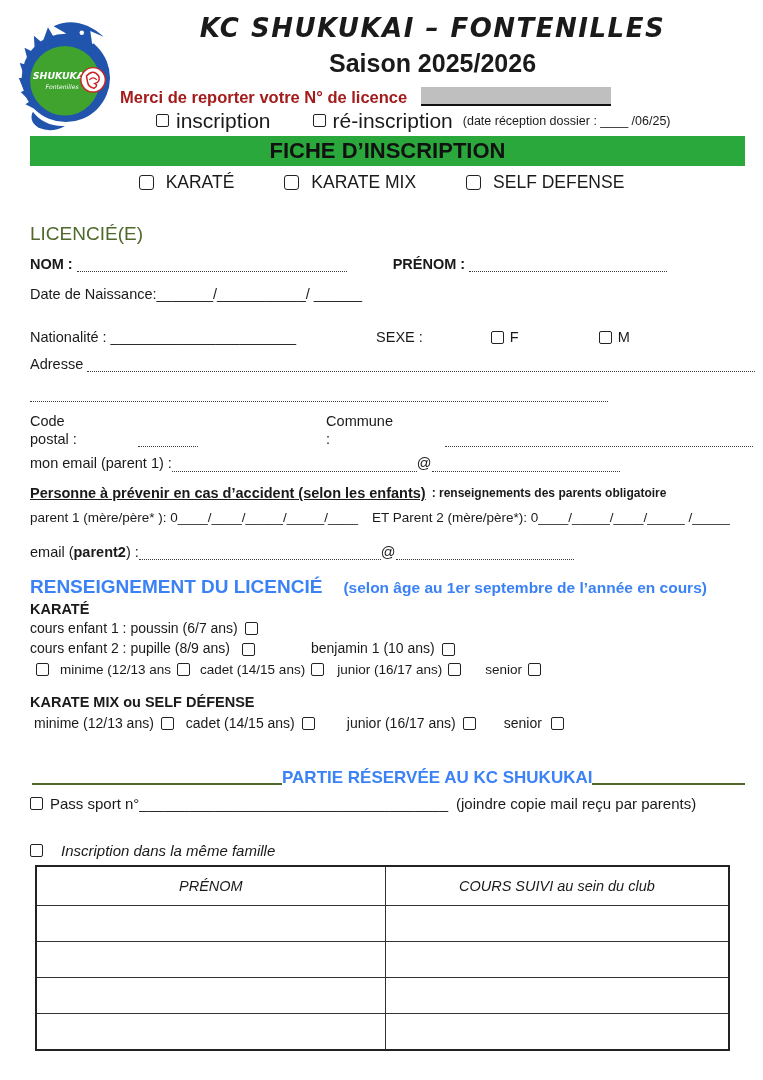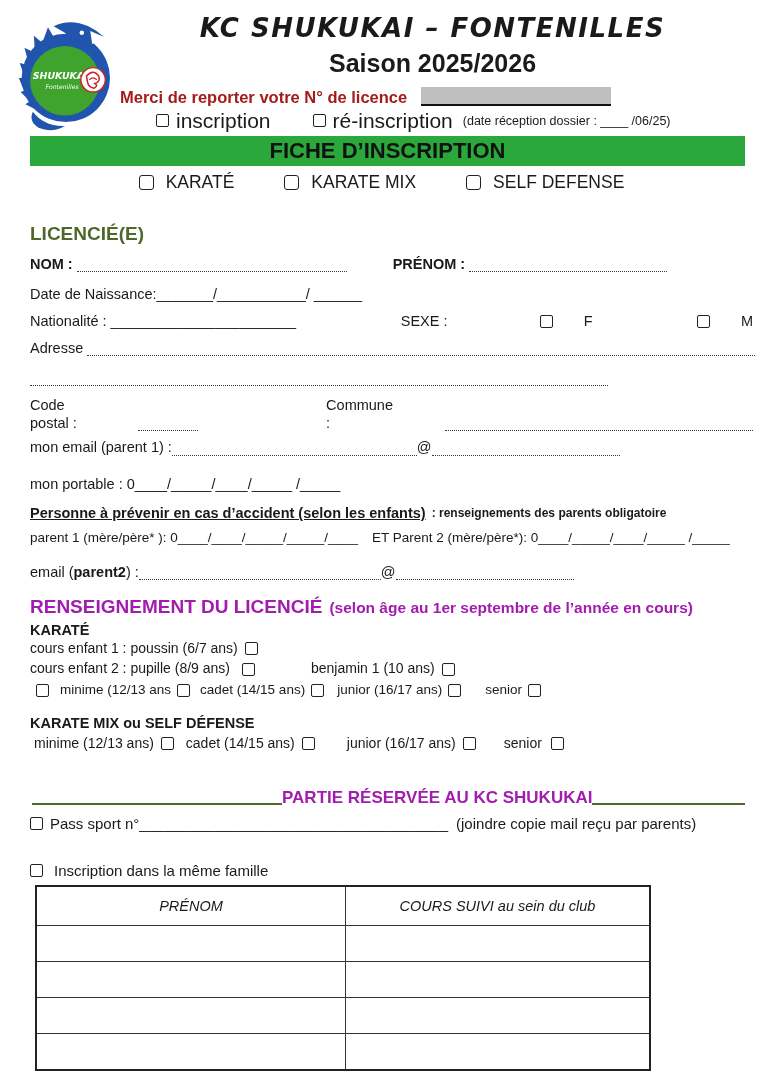--- a/index.html
+++ b/index.html
@@ -15,36 +15,36 @@
   .licence-box{width:190px;height:17px;background:#bfbfbf;border-bottom:2.5px solid #111;margin-left:14px;}
   .inscr-row{display:flex;align-items:center;margin:3px 0 0 120px;font-size:21px;padding-left:36px;}
   .inscr-row .lbl{margin-left:7px;}
   .date-note{font-size:12.5px;margin-left:10px;white-space:nowrap;}
   .banner{margin:3px 0 0 30px;width:715px;height:30px;background:#2aa83c;text-align:center;
           font-weight:bold;font-size:22px;line-height:30px;color:#111;}
   .disc-row{display:flex;justify-content:center;align-items:center;gap:12px;margin-top:6px;font-size:17.5px;}
   .disc-row .gap{width:26px;}
   .cb{display:inline-block;width:11px;height:11px;border:1.5px solid #222;border-radius:2px;background:#fff;flex:none;}
   .cb.lg{width:13px;height:13px;border-width:1.8px;border-radius:3px;}
-  .sec-title{margin:30px 0 0 30px;color:#50682a;font-weight:bold;font-size:19px;line-height:1.2;}
+  .sec-title{margin:30px 0 0 30px;color:#50682a;font-weight:normal;font-size:19px;line-height:1.2;}
   .row{display:flex;align-items:flex-end;margin:0 10px 0 30px;font-size:14.5px;line-height:1.25;}
   .row b{white-space:pre;}
   .dots{display:inline-block;border-bottom:1.8px dotted #3a3a3a;height:15px;margin:0 0 1px 4px;flex:none;}
   .grow{flex:1;}
   .emerg-t{font-weight:bold;text-decoration:underline;}
   .emerg-n{font-weight:bold;font-size:12px;margin:0 0 1px 6px;}
   .small-row{font-size:13.5px;}
-  .olive{color:#a21caf;}
+  .olive{color:#3b82f6;}
   .partie-row{display:flex;align-items:flex-end;margin:36px 18px 0 32px;font-size:17px;font-weight:bold;}
   .oline{border-bottom:2.4px solid #50682a;height:12px;margin-bottom:3px;}
   .ol-l{width:250px;}
   .ol-r{flex:1;}
   .pass-row{display:flex;align-items:center;margin:7px 0 0 30px;font-size:15px;}
   .fam-row{display:flex;align-items:center;margin:30px 0 0 30px;font-size:15px;}
-  .tbl{margin:6px 0 0 35px;width:616px;border-collapse:collapse;border:2px solid #222;}
+  .tbl{margin:6px 0 0 35px;width:695px;border-collapse:collapse;border:2px solid #222;}
   .tbl td{border:1.5px solid #333;}
   .tbl .th{height:36px;text-align:center;vertical-align:middle;font-style:italic;font-size:14.5px;}
   .tbl .empty{height:33px;}
   .c1{width:50.4%;}
 </style>
 </head>
 <body>
 
 <div class="page">
 
@@ -101,21 +101,21 @@
     <b>NOM :</b>
     <span class="dots" style="width:270px;"></span>
     <b style="margin-left:46px;">PRÉNOM :</b>
     <span class="dots" style="width:198px;"></span>
   </div>
 
   <div class="row" style="margin-top:12px;">
     <span>Date de Naissance:_______/___________/ ______</span>
   </div>
 
-  <div class="row" style="margin-top:9px;justify-content:space-between;">
+  <div class="row" style="margin-top:25px;">
     <span>Nationalité : _______________________</span>
     <span style="margin-left:80px;">SEXE :</span>
     <span class="cb" style="margin:0 0 2px 68px;"></span>
     <span style="margin-left:6px;">F</span>
     <span class="cb" style="margin:0 0 2px 80px;"></span>
     <span style="margin-left:6px;">M</span>
   </div>
 
   <div class="row" style="margin-top:9px;margin-right:8px;">
     <span>Adresse</span>
@@ -133,23 +133,20 @@
     <span class="dots" style="width:308px;"></span>
   </div>
 
   <div class="row" style="margin-top:6px;">
     <span>mon email (parent 1)  :</span>
     <span class="dots" style="width:245px;margin-left:0;"></span>
     <span>@</span>
     <span class="dots" style="width:188px;margin-left:0;"></span>
   </div>
 
-  <div class="row" style="margin-top:18px;">
-    <span>mon portable :  0____/_____/____/_____ /_____</span>
-  </div>
 
   <div class="row" style="margin-top:11px;">
     <span class="emerg-t">Personne à prévenir en cas d’accident (selon les enfants)</span>
     <span class="emerg-n">: renseignements des parents obligatoire</span>
   </div>
 
   <div class="row small-row" style="margin-top:8px;">
     <span>parent 1 (mère/père* ): 0____/____/_____/_____/____</span>
     <span style="margin-left:14px;">ET Parent 2 (mère/père*):  0____/_____/____/_____ /_____</span>
   </div>
@@ -158,21 +155,21 @@
     <span>email (</span>
       <b>parent2</b>
       <span> ) :</span>
     <span class="dots" style="width:242px;margin-left:0;"></span>
     <span>@</span>
     <span class="dots" style="width:178px;margin-left:0;"></span>
   </div>
 
   <div class="row" style="margin-top:14px;align-items:baseline;">
     <span class="olive" style="font-weight:bold;font-size:19px;">RENSEIGNEMENT DU LICENCIÉ</span>
-    <span class="olive" style="font-weight:bold;font-size:15.5px;margin-left:7px;">(selon âge au 1er septembre de l’année en cours)</span>
+    <span class="olive" style="font-weight:bold;font-size:15.5px;margin-left:21px;">(selon âge au 1er septembre de l’année en cours)</span>
   </div>
 
   <div class="row" style="margin-top:2px;">
       <b>KARATÉ</b>
     </div>
 
   <div class="row" style="margin-top:1px;font-size:14px;">
     <span>cours enfant 1 : poussin (6/7 ans)</span>
     <span class="cb" style="margin:0 0 2px 7px;"></span>
   </div>
@@ -218,21 +215,21 @@
   </div>
 
   <div class="pass-row">
     <span class="cb"></span>
     <span style="margin-left:7px;">Pass sport n°_____________________________________</span>
     <span style="margin-left:8px;">(joindre copie mail reçu par parents)</span>
   </div>
 
   <div class="fam-row">
     <span class="cb"></span>
-    <span style="margin-left:11px;">Inscription dans la même famille</span>
+    <span style="margin-left:18px;font-style:italic;">Inscription dans la même famille</span>
   </div>
 
   <table class="tbl">
     <tbody>
       <tr>
         <td class="th c1">PRÉNOM</td>
         <td class="th">COURS SUIVI au sein du club</td>
       </tr>
       <tr>
           <td class="empty c1"></td>

